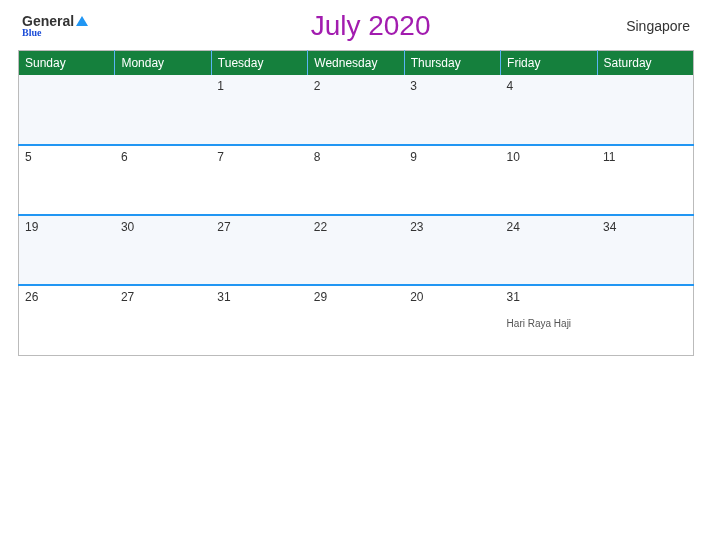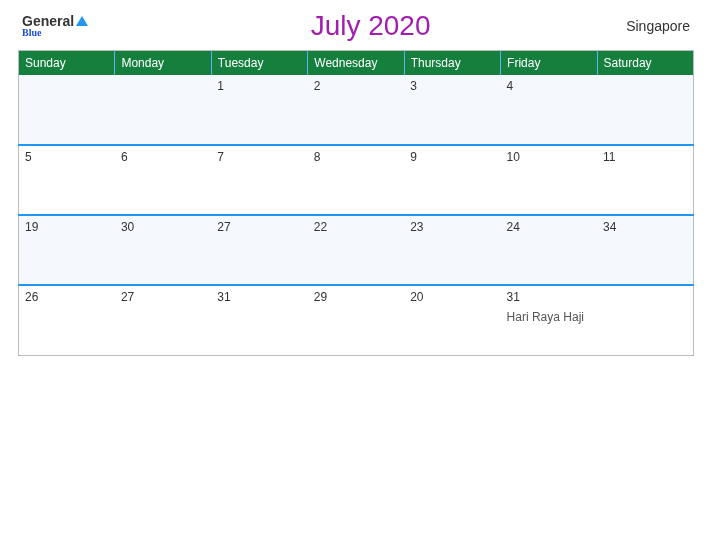--- a/index.html
+++ b/index.html
@@ -109,23 +109,23 @@
     }
     .calendar tbody tr:nth-child(even) td {
       background: #fff;
     }
     .day-num {
       font-size: 12px;
       color: #333;
       display: block;
     }
     .holiday-name {
-      font-size: 12px;
+      font-size: 10px;
       color: #555;
-      margin-top: 6px;
+      margin-top: 14px;
       display: block;
     }
   </style>
 </head>
 <body>
 
 <div class="page">
   <div class="header">
     <div class="logo">
       <div class="logo-line">

